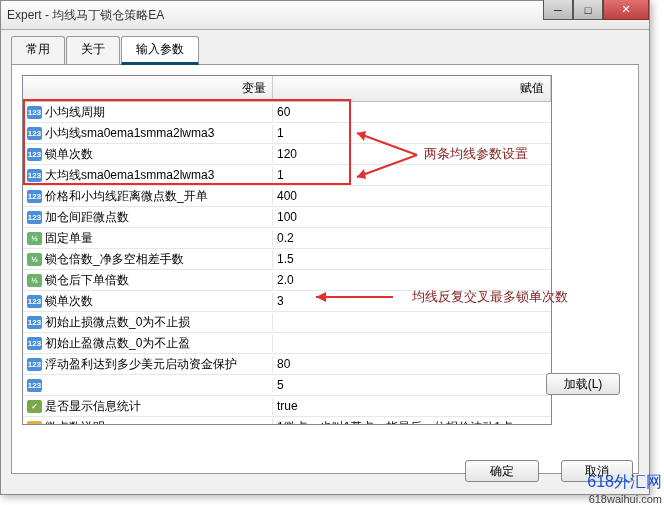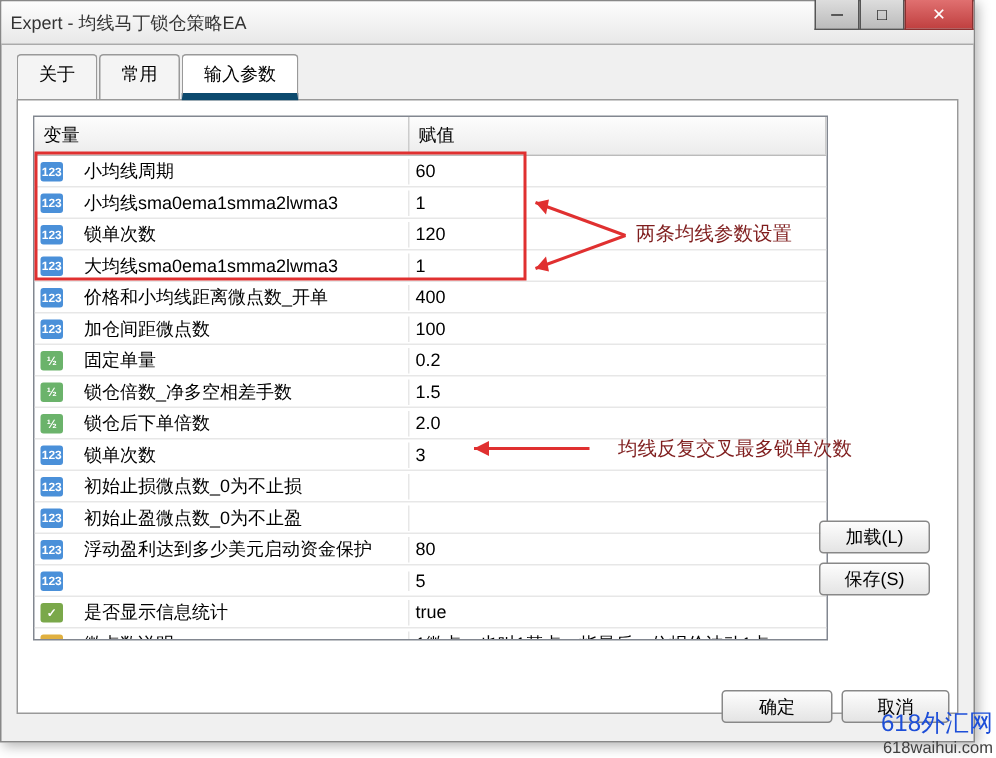--- a/index.html
+++ b/index.html
@@ -5,64 +5,64 @@
 * { box-sizing: border-box; margin: 0; padding: 0; }
 body { font-family: "Microsoft YaHei", SimSun, Arial, sans-serif; font-size: 12px; background: #fff; width: 664px; height: 505px; position: relative; overflow: hidden; }
 .window { position: absolute; top: 0; left: 0; width: 650px; height: 495px; background: #f0f0f0; border: 1px solid #888; box-shadow: 2px 2px 8px rgba(0,0,0,0.3); }
 .titlebar { height: 28px; background: linear-gradient(#fdfdfd, #e8e8e8); border-bottom: 1px solid #aaa; display: flex; align-items: center; padding: 14px 6px; position: relative; }
 .title-text { color: #333; font-size: 12px; }
 .win-btns { position: absolute; right: 0; top: -1px; display: flex; }
 .win-btn { width: 30px; height: 20px; border: 1px solid #555; border-top: none; display: flex; align-items: center; justify-content: center; font-size: 11px; background: linear-gradient(#ddd, #bbb); }
 .win-btn.close { width: 46px; background: linear-gradient(#e07070, #c04040); color: #fff; border-color: #8b3030; }
 .tabs { display: flex; margin: 6px 0 0 10px; }
 .tab { padding: 4px 14px; border: 1px solid #999; border-bottom: none; background: #f4f4f4; font-size: 12px; margin-right: 1px; border-radius: 3px 3px 0 0; cursor: pointer; }
-.tab.active { background: #fff; position: relative; z-index: 2; border-bottom: 5px solid #0c4a6e; margin-bottom: -1px; }
+.tab.active { background: #fff; position: relative; z-index: 2; border-bottom: 3px solid #0c4a6e; margin-bottom: -1px; }
 .tab-content { margin: 0 10px 10px 10px; border: 1px solid #999; background: #fff; padding: 10px; height: 410px; position: relative; }
 .param-table { border: 1px solid #828790; width: 530px; height: 350px; overflow: hidden; background: #fff; }
 .thead { display: flex; background: linear-gradient(#fdfdfd, #ececec); border-bottom: 1px solid #bbb; }
-.th { padding: 4px 6px; border-right: 1px solid #ccc; font-size: 12px; }
+.th { padding: 4px 6px; border-right: 1px solid #ccc; font-size: 12px; text-align: right; }
 .th1 { width: 250px; }
 .th2 { flex: 1; }
 .tbody { }
 .row { display: flex; border-bottom: 1px solid #e7e7e7; height: 21px; align-items: center; }
-.cell1 { width: 250px; padding: 0 4px; display: flex; align-items: center; gap: 14px; border-right: 1px solid #e7e7e7; }
+.cell1 { width: 250px; padding: 0 4px; display: flex; align-items: center; gap: 3px; border-right: 1px solid #e7e7e7; }
 .cell2 { flex: 1; padding: 0 4px; }
 .ico { width: 15px; height: 13px; display: inline-flex; align-items: center; justify-content: center; font-size: 8px; font-weight: bold; border-radius: 2px; color: #fff; }
 .ico-123 { background: #4a90d9; }
 .ico-vf { background: #6bb36b; }
 .ico-bool { background: #7aa84a; }
 .ico-ab { background: #e0b040; }
 .redbox { position: absolute; border: 2px solid #e03030; pointer-events: none; }
 .anno { position: absolute; color: #7f1d1d; font-size: 13px; pointer-events: none; }
 .arrow { position: absolute; pointer-events: none; }
 .side-btns { position: absolute; right: 18px; bottom: 78px; display: flex; flex-direction: column; gap: 6px; }
 .btn { width: 74px; height: 22px; border: 1px solid #888; background: linear-gradient(#fdfdfd, #e4e4e4); font-size: 12px; border-radius: 3px; cursor: pointer; }
-.bottom-btns { position: absolute; right: 16px; bottom: 12px; display: flex; gap: 6px; }
+.bottom-btns { position: absolute; right: 16px; bottom: 12px; display: flex; gap: 22px; }
 .watermark { position: absolute; right: 2px; bottom: 0; text-align: right; }
 .watermark .l1 { color: #1d4ed8; font-size: 16px; font-weight: normal; }
 .watermark .l2 { color: #3f3f3f; font-size: 11px; }
 .bgstrip { position: absolute; top: 0; left: 118px; width: 140px; height: 6px; background: linear-gradient(90deg,#1a3a6a,#2a5a9a,#1a3a6a); z-index:-1;}
 </style>
 </head>
 <body>
 
 <div class="window">
   <div class="bgstrip"></div>
   <div class="titlebar">
     <span class="title-text">Expert - 均线马丁锁仓策略EA</span>
     <div class="win-btns">
       <div class="win-btn">─</div>
       <div class="win-btn">□</div>
       <div class="win-btn close">✕</div>
     </div>
   </div>
 
   <div class="tabs">
+    <div class="tab">常用</div>
     <div class="tab">关于</div>
-    <div class="tab">常用</div>
     <div class="tab active">输入参数</div>
   </div>
 
   <div class="tab-content">
     <div class="param-table">
       <div class="thead">
         <div class="th th1">变量</div>
         <div class="th th2">赋值</div>
       </div>
       <div class="tbody" id="tbody">
@@ -190,21 +190,20 @@
     <div class="anno" style="top:80px; left:412px;">两条均线参数设置</div>
 
     <svg class="arrow" style="top:224px; left:296px;" width="90" height="16">
       <line x1="85" y1="8" x2="8" y2="8" stroke="#e03030" stroke-width="2"></line>
       <polygon points="8,8 18,3 18,13" fill="#e03030"></polygon>
     </svg>
     <div class="anno" style="top:223px; left:388px;margin-left:12px;">均线反复交叉最多锁单次数</div>
 
     <div class="side-btns">
       <button class="btn">加载(L)</button>
-      <button class="btn">保存(S)</button>
     </div>
   </div>
 
   <div class="bottom-btns">
     <button class="btn" style="width:74px;">确定</button>
     <button class="btn" style="width:72px;">取消</button>
   </div>
 </div>
 
 <div class="watermark">

